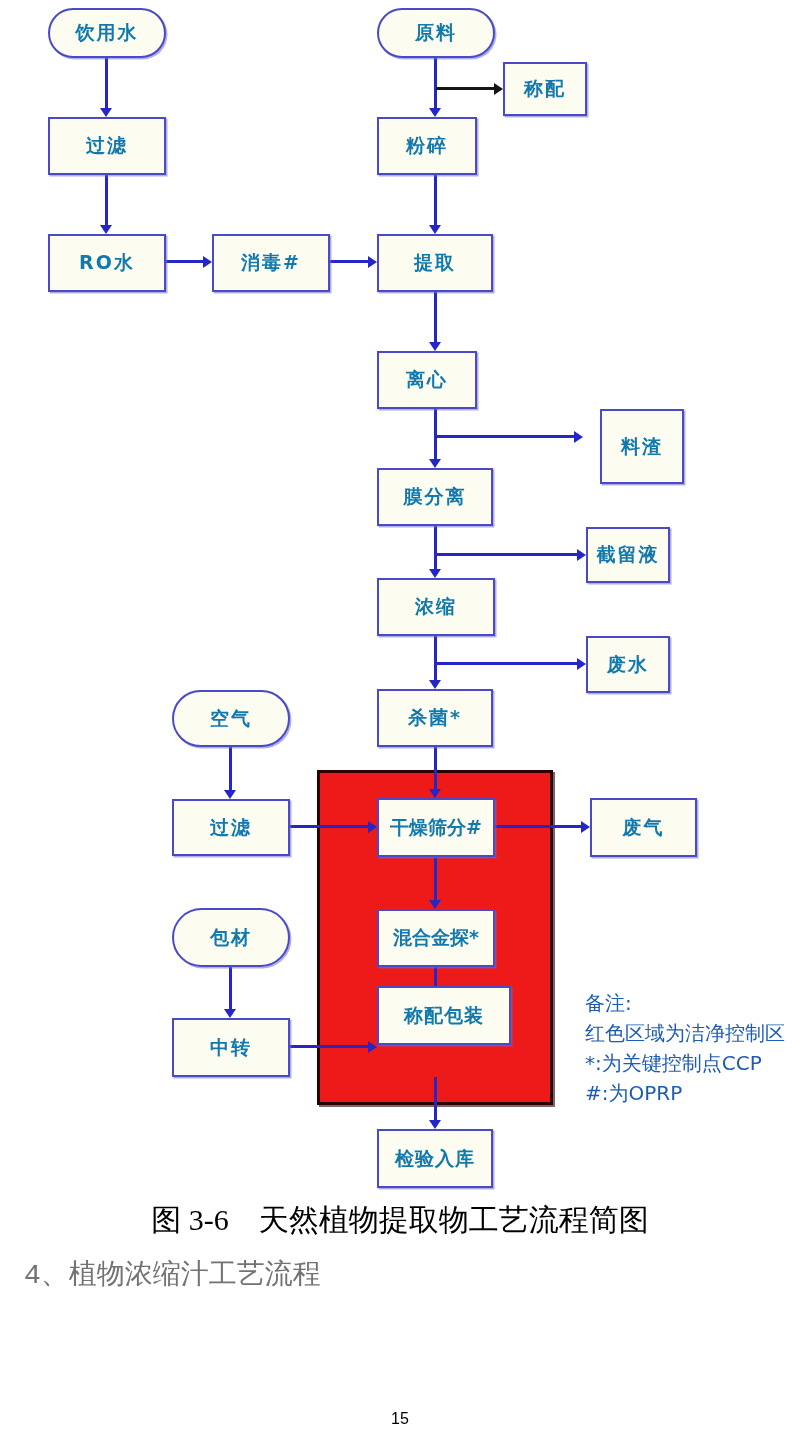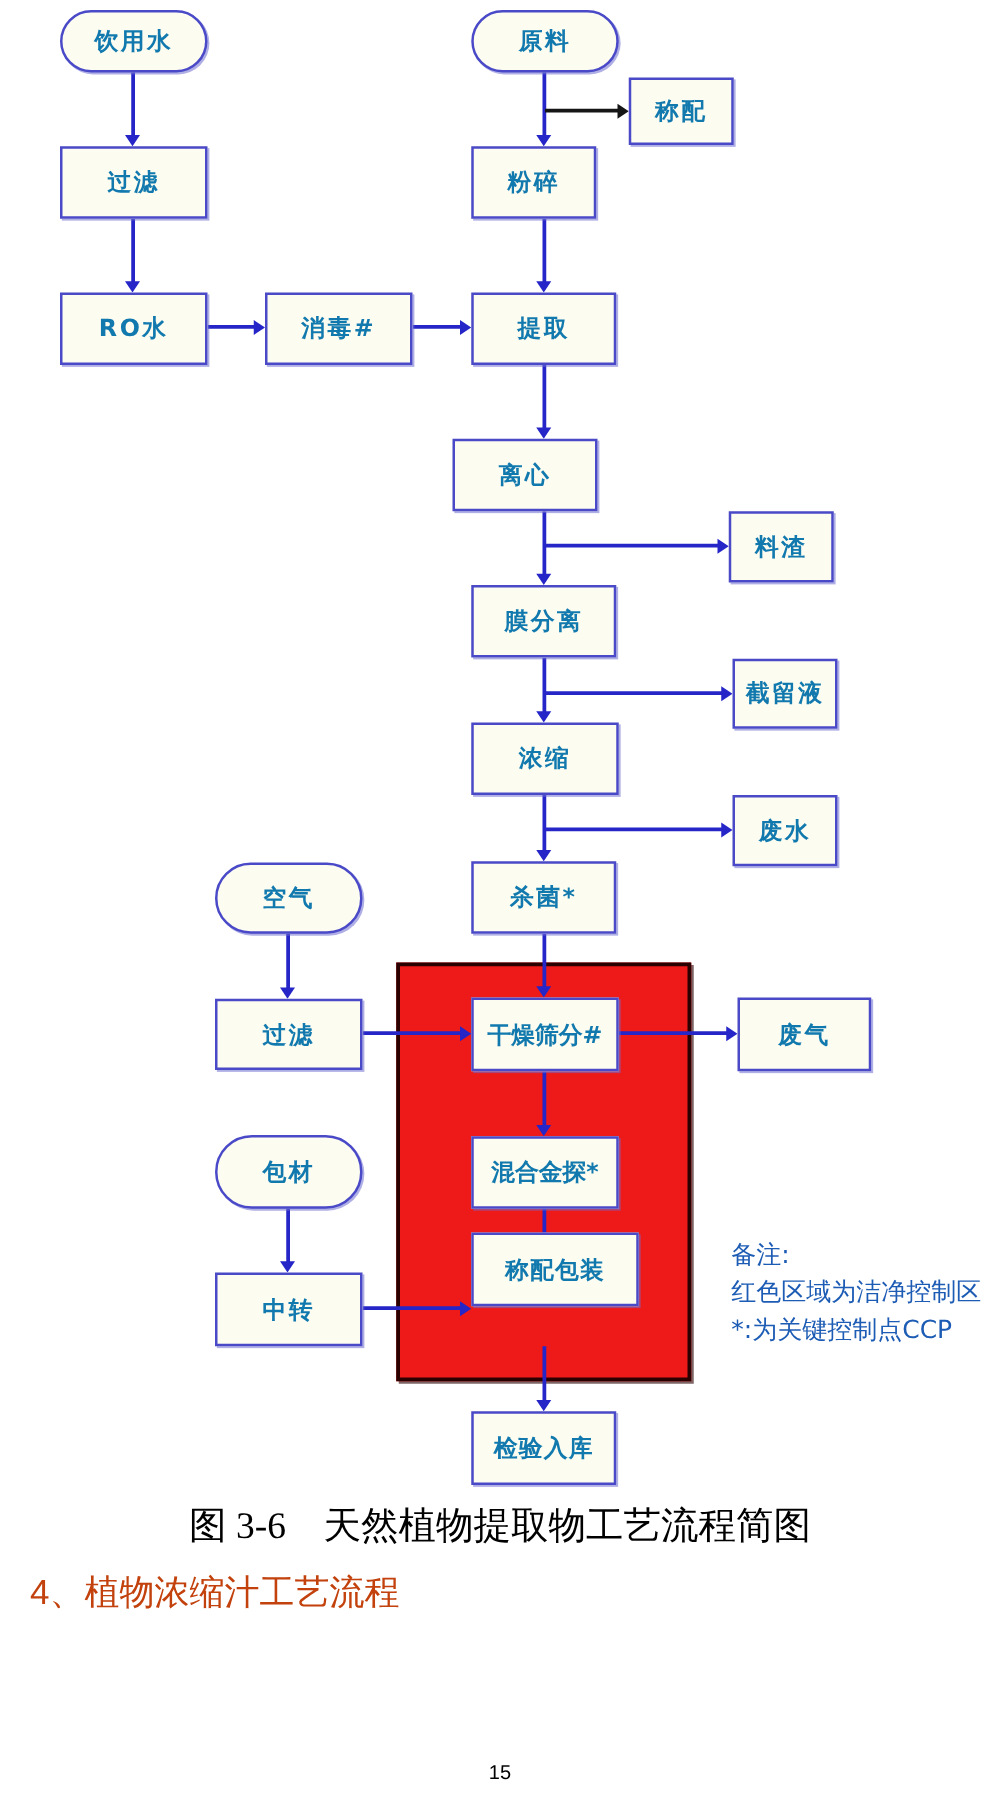--- a/index.html
+++ b/index.html
@@ -33,21 +33,21 @@
         border-left:9px solid #2525c8; }
   .blk  { background:#151515; }
   .blkr { border-left-color:#151515; }
   
   .note { position:absolute; left:585px; top:988px; color:#1d5cb4;
           font-size:20px; font-weight:normal; line-height:30px; white-space:nowrap; }
   
   .caption { position:absolute; left:0; top:1200px; width:800px; text-align:center;
              font-family:"Liberation Serif", serif; font-size:30px; color:#000; }
   .heading { position:absolute; left:24px; top:1255px;
-             font-family:Liberation Sans, sans-serif; font-size:28px; color:#c2410c; }
+             font-family:Liberation Mono, monospace; font-size:28px; color:#737373; }
   .pagenum { position:absolute; left:0; top:1410px; width:800px; text-align:center;
              font-family:"Liberation Sans", sans-serif; font-size:16px; color:#000; }
 </style>
 </head>
 <body>
 
 <div class="page">
 
   <div class="redzone"></div>
 
@@ -121,40 +121,41 @@
   <div class="ad" style="left:429px;top:1120px"></div>
 
   <div class="node oval" style="left:48px;top:8px;width:118px;height:50px">饮用水</div>
   <div class="node oval" style="left:377px;top:8px;width:118px;height:50px">原料</div>
   <div class="node" style="left:503px;top:62px;width:84px;height:54px">称配</div>
   <div class="node" style="left:48px;top:117px;width:118px;height:58px">过滤</div>
   <div class="node" style="left:377px;top:117px;width:100px;height:58px">粉碎</div>
   <div class="node" style="left:48px;top:234px;width:118px;height:58px">RO水</div>
   <div class="node" style="left:212px;top:234px;width:118px;height:58px">消毒#</div>
   <div class="node" style="left:377px;top:234px;width:116px;height:58px">提取</div>
-  <div class="node" style="left:362px;top:351px;width:116px;height:58px">离心</div>
-  <div class="node" style="left:583px;top:409px;width:84px;height:57px">料渣</div>
+  <div class="node" style="left:377px;top:351px;width:100px;height:58px">离心</div>
+  <div class="node" style="left:600px;top:409px;width:84px;height:75px">料渣</div>
   <div class="node" style="left:377px;top:468px;width:116px;height:58px">膜分离</div>
   <div class="node" style="left:586px;top:527px;width:84px;height:56px">截留液</div>
   <div class="node" style="left:377px;top:578px;width:118px;height:58px">浓缩</div>
   <div class="node" style="left:586px;top:636px;width:84px;height:57px">废水</div>
   <div class="node" style="left:377px;top:689px;width:116px;height:58px">杀菌*</div>
   <div class="node oval" style="left:172px;top:690px;width:118px;height:57px">空气</div>
   <div class="node" style="left:172px;top:799px;width:118px;height:57px">过滤</div>
   <div class="node" style="left:377px;top:798px;width:118px;height:59px;letter-spacing:0">干燥筛分#</div>
   <div class="node" style="left:590px;top:798px;width:107px;height:59px">废气</div>
   <div class="node oval" style="left:172px;top:908px;width:118px;height:59px">包材</div>
   <div class="node" style="left:377px;top:909px;width:118px;height:58px;letter-spacing:0">混合金探*</div>
   <div class="node" style="left:172px;top:1018px;width:118px;height:59px">中转</div>
   <div class="node" style="left:377px;top:986px;width:134px;height:59px;letter-spacing:1px">称配包装</div>
   <div class="node" style="left:377px;top:1129px;width:116px;height:59px;letter-spacing:1px">检验入库</div>
 
   <div class="note">
     <div>备注:</div>
     <div>红色区域为洁净控制区</div>
     <div>*:为关键控制点CCP</div>
+    <div>#:为OPRP</div>
   </div>
 
   <div class="caption">图 3-6　天然植物提取物工艺流程简图</div>
   <div class="heading">4、植物浓缩汁工艺流程</div>
   <div class="pagenum">15</div>
 
 </div>
 
 </body></html>

